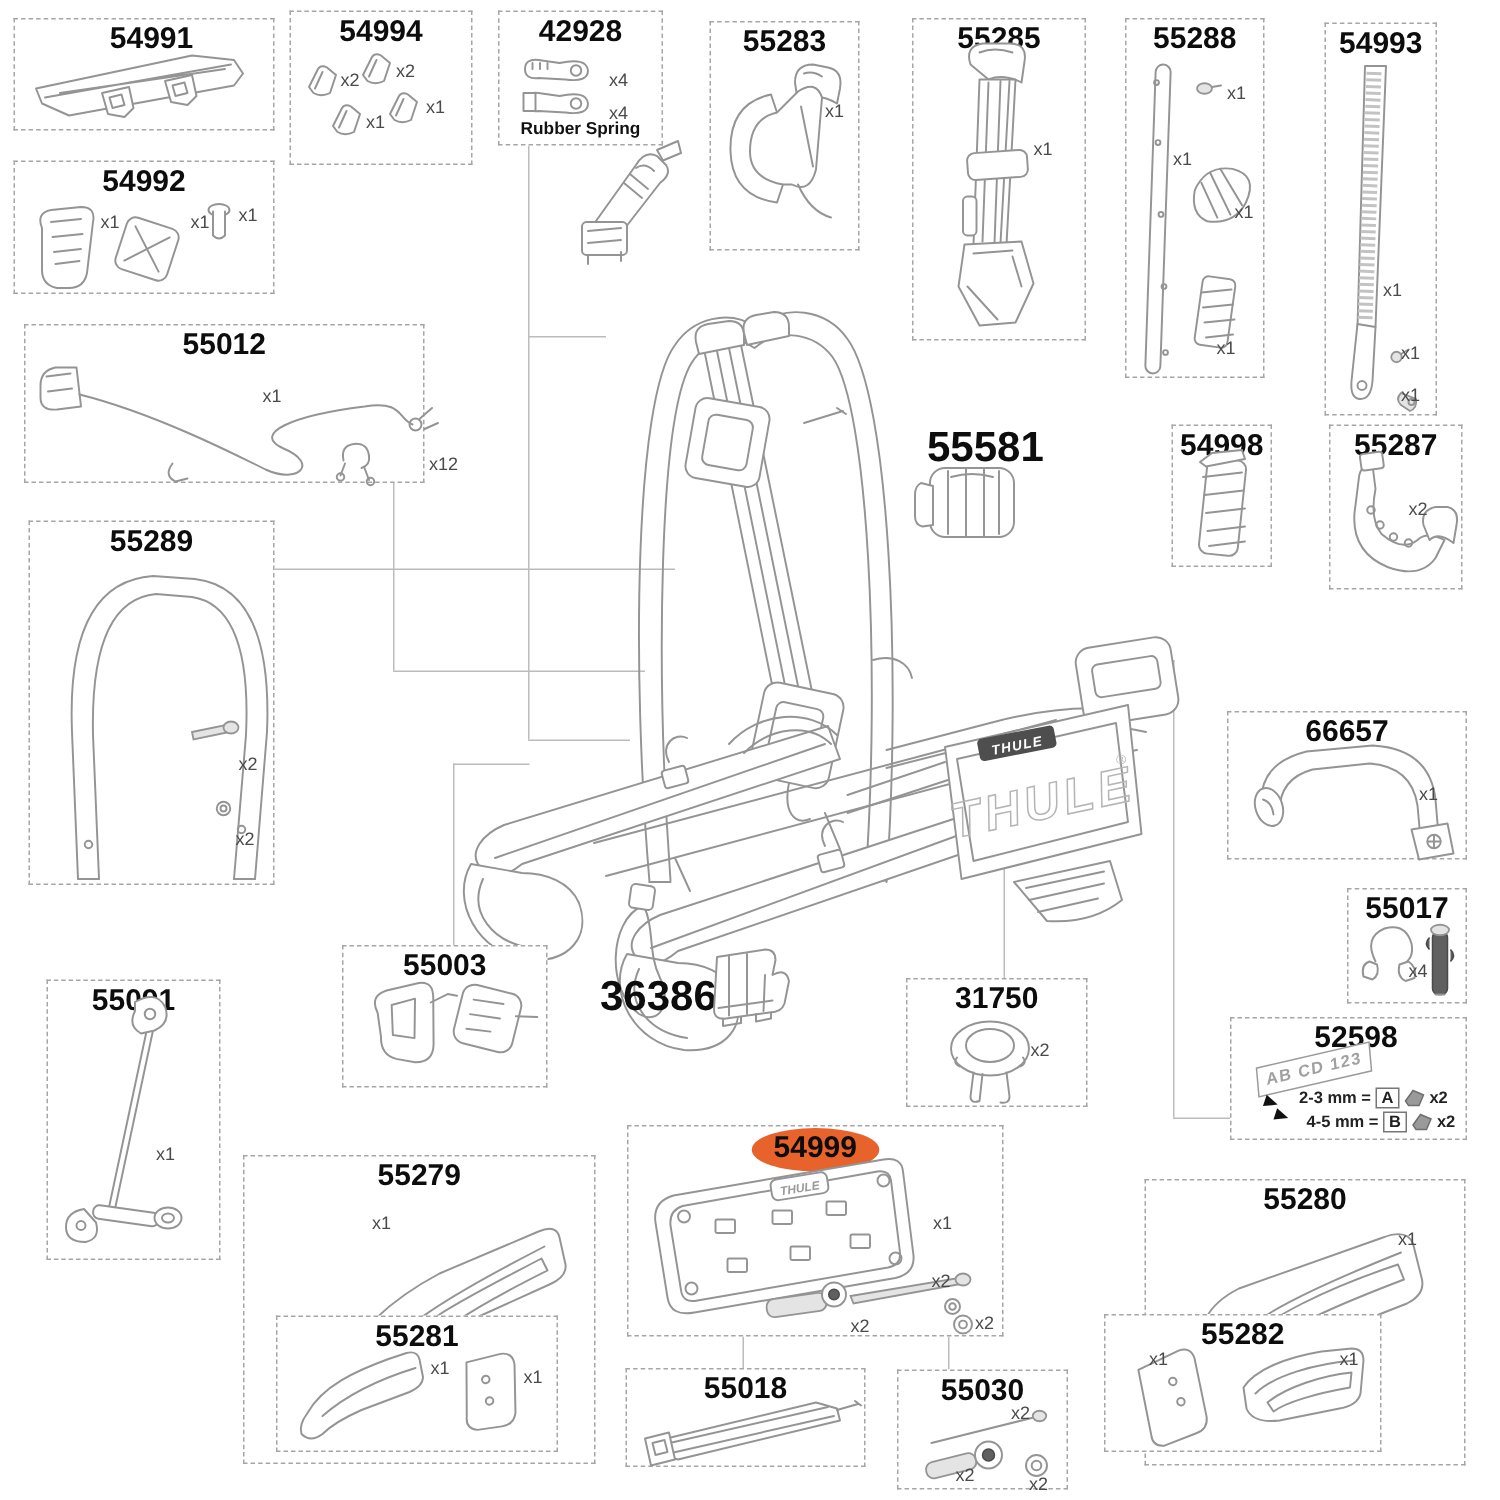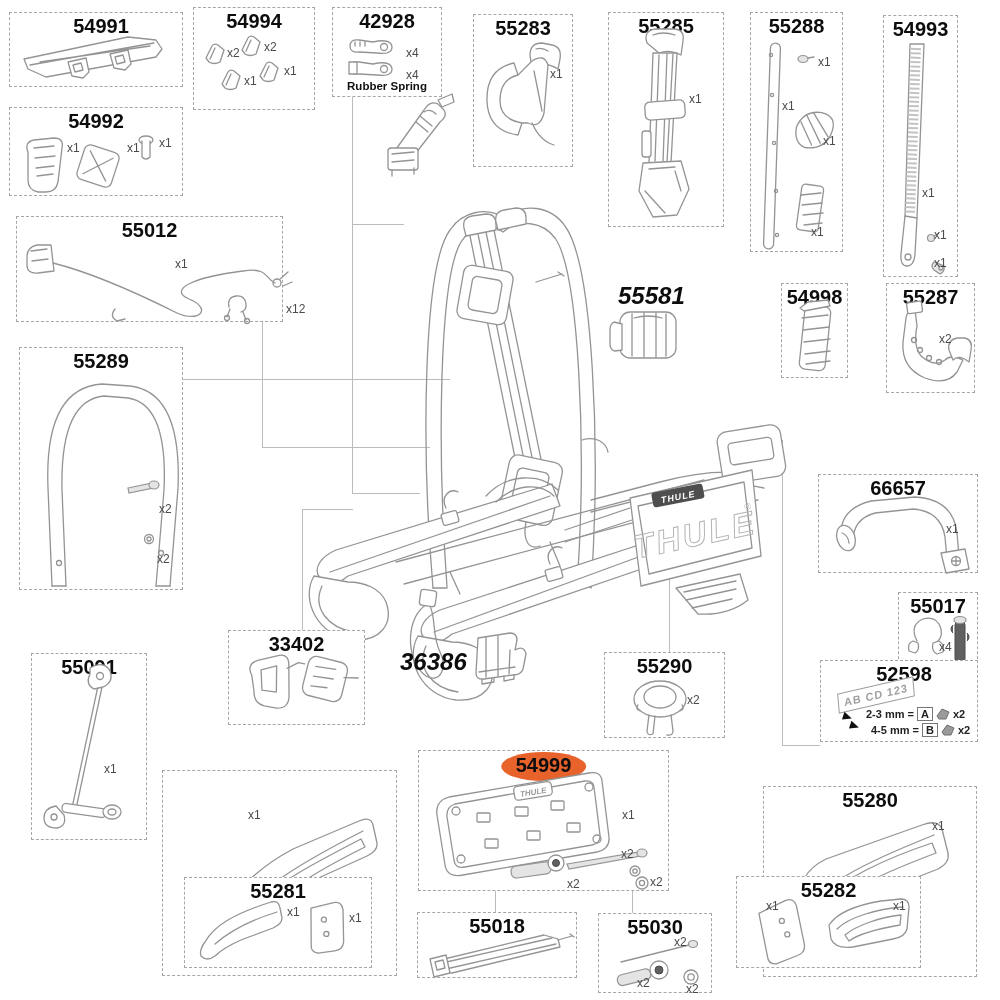--- a/index.html
+++ b/index.html
@@ -2,21 +2,21 @@
 <html><head>
 <meta charset="utf-8">
 <style>
   html,body { margin:0; padding:0; background:#fff; }
   .stage { position:relative; width:1000px; height:1000px; background:#fff;
            font-family:"Liberation Sans", sans-serif; overflow:hidden; }
   .pbox { position:absolute; border:1.5px dashed #a6a6a6; background:#fff; box-sizing:border-box; }
   .num  { position:absolute; top:2px; left:0; right:0; text-align:center;
           font-weight:bold; font-size:20px; color:#0d0d0d; }
   .num.left { text-align:center; left:10px; }
-  .plabel { position:absolute; font-weight:bold; font-size:24px; color:#0d0d0d;font-style:italic; }
+  .plabel { position:absolute; font-weight:bold; font-size:28px; color:#0d0d0d; }
   .qty { position:absolute; font-size:12px; color:#4a4a4a; white-space:nowrap; }
   .note { position:absolute; font-weight:bold; font-size:11.5px; color:#111; left:0; right:0; text-align:center; }
   .lead { position:absolute; background:#bcbcbc; }
   .part-svg { position:absolute; left:0; top:0; }
   svg { overflow:visible; }
   .ln { fill:none; stroke:#949494; stroke-width:1.3; stroke-linecap:round; stroke-linejoin:round; }
   .fl { fill:#ffffff; stroke:#949494; stroke-width:1.3; stroke-linejoin:round; stroke-linecap:round; }
   .gr { fill:#e4e4e4; stroke:#949494; stroke-width:1.2; }
   .dk { fill:#606060; stroke:#4a4a4a; stroke-width:1; }
   .hl { position:absolute; top:1px; left:50%; transform:translateX(-50%);
@@ -343,21 +343,21 @@
       <path class="ln" stroke-width="2.6" d="M18,48 Q10,32 24,26 Q38,22 42,36 Q44,46 36,50"></path>
       <path class="fl" d="M14,48 q-6,2 -4,10 l6,2 q5,-3 3,-10 Z M34,50 q-2,8 4,11 l6,-2 q2,-7 -4,-11 Z"></path>
       <rect class="dk" x="56" y="28" width="10" height="42" rx="4"></rect>
       <path class="dk" d="M54,32 q-4,4 0,8 M68,40 q4,4 0,8"></path>
       <ellipse class="gr" cx="61" cy="27" rx="6" ry="3.5"></ellipse>
       <path class="ln" d="M58,70 l6,0"></path>
     </svg>
     <span class="qty" style="left:40px;top:47px;">x4</span>
   </div>
 
-  <div class="pbox" style="left:820px;top:660px;width:158px;height:82px;">
+  <div class="pbox" style="left:820px;top:678px;width:158px;height:82px;">
     <div class="num left">52598</div>
     <div class="lp" style="left:16px;top:24px;width:76px;height:18px;transform:rotate(-13deg) skewX(-8deg);">AB CD 123</div>
     <div class="mmrow" style="left:45px;top:46px;">
       <span>2-3 mm =</span>
       <span class="codebox">A</span>
       <svg width="14" height="12" viewBox="0 0 14 12">
           <path d="M1,8 L6,1 L13,4 L10,11 L3,11 Z" fill="#9a9a9a" stroke="#6f6f6f" stroke-width="1"></path>
         </svg>
       <span>x2</span>
     </div>
@@ -382,21 +382,21 @@
       <rect class="fl" x="30" y="152" width="44" height="9" rx="4" transform="rotate(8 52 156)"></rect>
       <ellipse class="fl" cx="80" cy="158" rx="9" ry="7"></ellipse>
         <ellipse class="ln" cx="80" cy="158" rx="4" ry="3"></ellipse>
       <path class="fl" d="M24,152 Q12,154 12,164 Q12,174 25,174 Q35,172 32,161 Z"></path>
         <circle class="ln" cx="22" cy="163" r="3"></circle>
     </svg>
     <span class="qty" style="left:72px;top:108px;">x1</span>
   </div>
 
   <div class="pbox" style="left:228px;top:630px;width:137px;height:95px;">
-    <div class="num">33402</div>
+    <div class="num">55003</div>
     <svg class="part-svg" width="137" height="95" viewBox="0 0 137 95">
       <g transform="rotate(-8 40 52)">
         <path class="fl" d="M24,42 Q20,30 32,28 L54,26 Q64,26 62,38 L58,68 Q56,80 44,78 L32,74 Q22,70 24,58 Z"></path>
         <path class="ln" d="M34,38 L50,36 L46,62 L32,58 Z"></path>
         <path class="ln" d="M60,40 l12,-4 l6,2"></path>
       </g>
       <g transform="rotate(14 96 48)">
         <rect class="fl" x="76" y="28" width="40" height="40" rx="8"></rect>
         <path class="ln" d="M84,38 L104,36 M84,48 L104,46 M84,58 L100,56"></path>
         <path class="ln" d="M114,42 l14,-3"></path>
@@ -405,31 +405,32 @@
   </div>
 
   <div class="plabel" style="left:400px;top:648px;">36386</div>
   <svg class="part-svg" style="left:470px;top:628px;" width="62" height="60" viewBox="0 0 62 60">
     <path class="fl" d="M8,10 L40,5 Q47,5 47,12 L45,22 Q54,17 56,26 L53,41 Q51,47 43,47 L14,51 Q6,52 6,45 Z"></path>
     <path class="ln" d="M16,9 L16,49 M28,8 L28,48 M40,22 L39,46"></path>
     <path class="ln" d="M9,44 l36,-5 M12,51 l0,5 l12,-2 l0,-4 M34,48 l0,5 l10,-2 l0,-4"></path>
   </svg>
 
   <div class="pbox" style="left:604px;top:652px;width:121px;height:86px;">
-    <div class="num">55290</div>
+    <div class="num">31750</div>
     <svg class="part-svg" width="121" height="86" viewBox="0 0 121 86">
       <ellipse class="fl" cx="55" cy="46" rx="26" ry="18"></ellipse>
       <ellipse class="ln" cx="55" cy="44" rx="16" ry="11"></ellipse>
       <path class="ln" d="M33,52 q-3,4 2,6 M77,52 q3,4 -2,6"></path>
       <path class="ln" d="M44,62 L42,78 q0,5 6,3 l2,-18 M66,62 l2,16 q0,5 -6,4"></path>
     </svg>
     <span class="qty" style="left:82px;top:40px;">x2</span>
   </div>
 
   <div class="pbox" style="left:162px;top:770px;width:235px;height:206px;">
+    <div class="num">55279</div>
     <svg class="part-svg" width="235" height="206" viewBox="0 0 235 206">
       <path class="fl" d="M62,148 C70,118 100,94 130,78 L196,50 Q208,45 210,54 L214,72 Q215,80 204,85 L140,114 Q100,134 84,162 Q76,174 66,168 Q58,160 62,148 Z"></path>
       <path class="ln" d="M80,148 C95,118 130,96 200,60"></path>
       <path class="ln" d="M96,136 C110,114 140,98 198,68 L202,76 C150,102 122,120 108,140 Z"></path>
     </svg>
     <span class="qty" style="left:85px;top:37px;">x1</span>
   </div>
 
   <div class="pbox" style="left:184px;top:877px;width:188px;height:91px;">
     <div class="num">55281</div>

